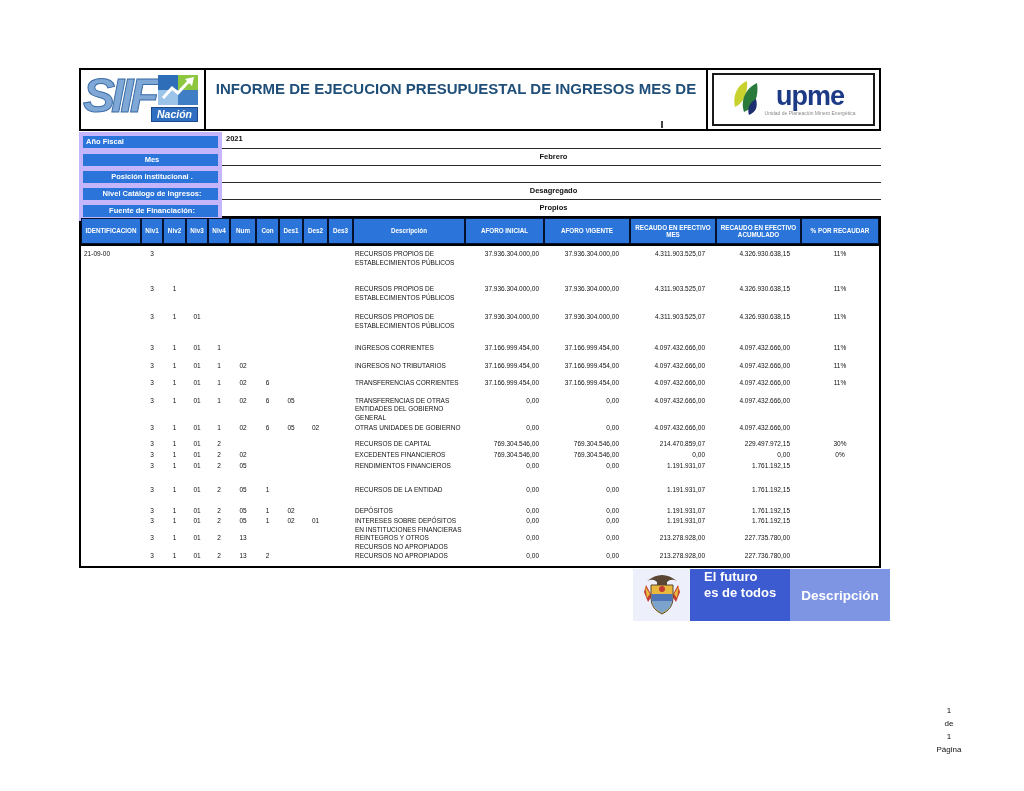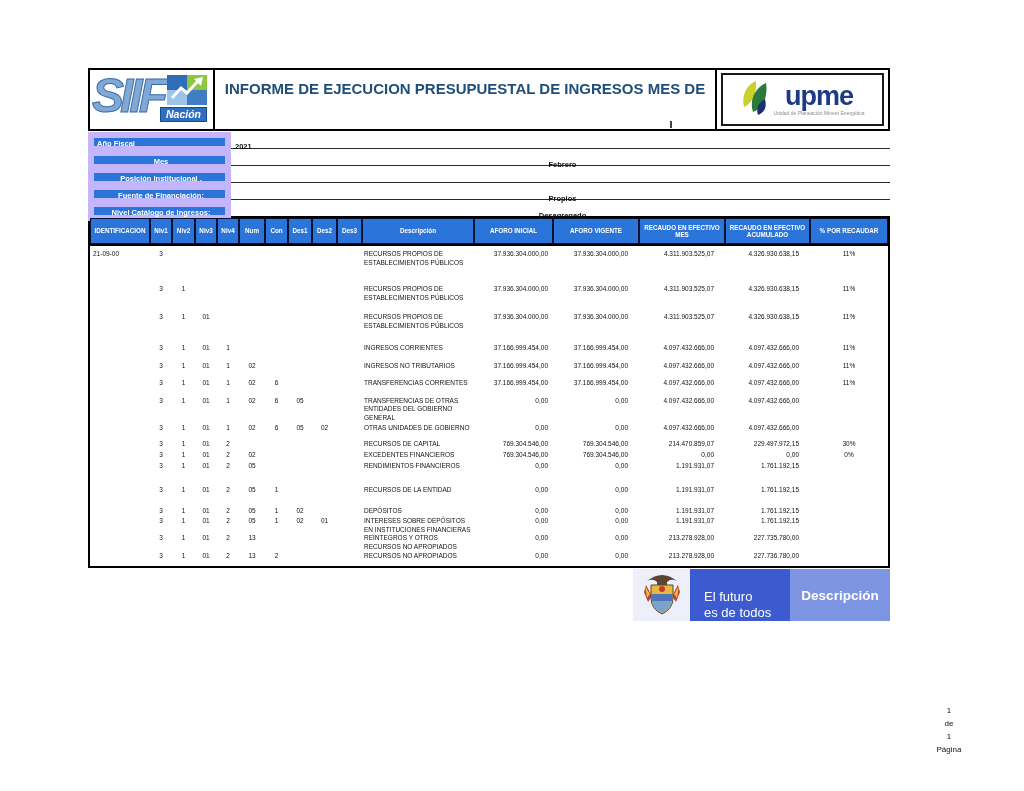--- a/index.html
+++ b/index.html
@@ -1,20 +1,20 @@
 <!DOCTYPE html>
 <html style="--accent-blue: #2b74d9; --title-blue: #1f4e79; --footer-dark-blue: #3c5bd0; --footer-light-blue: #7e95e4;"><head>
 <meta charset="utf-8">
 <style>
   * { margin:0; padding:0; box-sizing:border-box; }
   html,body { background:#fff; }
   body { font-family:"Liberation Sans", sans-serif; }
   .canvas { position:relative; width:1024px; height:791px; background:#ffffff; overflow:hidden; }
 
-  .doc { position:absolute; left:88px; top:68px; width:802px; }
+  .doc { position:absolute; left:79px; top:68px; width:802px; }
 
   
   .head-box { display:flex; width:802px; height:63px; border:2px solid #000; background:#fff; }
   .logo-cell { position:relative; width:125px; border-right:2px solid #000; overflow:hidden; }
   .siif-word { position:absolute; left:2px; top:-6px; font-size:48px; font-weight:800; letter-spacing:-4px;
                color:#7fa8d6; -webkit-text-stroke:1px #3a6ca6; line-height:64px; font-style:italic; }
   .siif-square { position:absolute; right:6px; top:5px; }
   .nacion-box { position:absolute; right:6px; bottom:7px; background:#2f6fc1; border:1px solid #1b4a8c;
                 color:#fff; font-style:italic; font-weight:bold; font-size:10.5px; line-height:13px; padding:0 5px; }
   .title-cell { position:relative; flex:1; text-align:center; padding-top:7px;
@@ -25,23 +25,23 @@
               justify-content:center; gap:5px; background:#fff; }
   .upme-text-col { display:flex; flex-direction:column; align-items:center; }
   .upme-word { font-size:27px; font-weight:800; color:#1c3a85; line-height:26px; letter-spacing:-1px; }
   .upme-tagline { font-size:5px; color:#8a8a8a; margin-top:1px; white-space:nowrap; }
 
   
   .meta { width:802px; }
   .meta-row { display:flex; height:17px; align-items:stretch; }
   .meta-row + .meta-row { border-top:1px solid #2a2a2a;text-align:center; }
   .meta-label { width:143px; margin:1px 0 4px 0; height:20px; background:var(--accent-blue);
-                border:6px solid #c4b5fd; color:#fff; font-weight:bold; font-size:7.5px;
+                border:4px solid #c4b5fd; color:#fff; font-weight:bold; font-size:7.5px;
                 line-height:12px; padding-left:3px; }
-  .meta-value { flex:1; font-size:7.5px; font-weight:bold; color:#111; line-height:16px; padding-left:4px;margin-top:8px; }
+  .meta-value { flex:1; font-size:7.5px; font-weight:bold; color:#111; line-height:16px; padding-left:4px; }
 
   
   .thead { display:flex; width:802px; border:2px solid #000; background:var(--accent-blue); height:30px; }
   .hcell { border:1px solid #04122e; background:var(--accent-blue); color:#fff; font-weight:bold;
            font-size:6.3px; line-height:7.5px; display:flex; align-items:center; justify-content:center;
            text-align:center; padding:1px; }
   .tbody { width:802px; border:2px solid #000; border-top:none; height:322px; overflow:hidden; background:#fff; }
   .trow { display:flex; align-items:flex-start; }
   .cell { font-size:6.5px; line-height:8.5px; color:#111; }
   .c0{width:60px} .c1{width:22px} .c2{width:23px} .c3{width:22px} .c4{width:22px}
@@ -51,22 +51,22 @@
   .trow .c1,.trow .c2,.trow .c3,.trow .c4,.trow .c5,.trow .c6,.trow .c7,.trow .c8,.trow .c9 { text-align:center; }
   .trow .c10 { text-align:left; padding-left:2px; }
   .trow .c11 { text-align:right; padding-right:5px; }
   .trow .c12,.trow .c13,.trow .c14 { text-align:right; padding-right:11px; }
   .trow .c15 { text-align:center; }
 
   
   .footer-logos { position:absolute; left:633px; top:569px; height:52px; display:flex; }
   .coat-cell { width:57px; background:#edf0fa; display:flex; align-items:center; justify-content:center; }
   .slogan-cell { width:100px; background:var(--footer-dark-blue); color:#fff; display:flex;
-                 flex-direction:column; justify-content:flex-end; padding-left:14px;
-                 font-size:13px; font-weight:normal; line-height:16px; }
+                 flex-direction:column; justify-content:flex-start; padding-left:14px;
+                 font-size:13px; font-weight:bold; line-height:16px; }
   .ministry-cell { width:100px; background:var(--footer-light-blue); color:#fff; display:flex;
                    align-items:center; justify-content:center; font-size:13.5px; font-weight:600; }
 
   
   .page-num { position:absolute; left:925px; top:704px; width:48px; text-align:center;
               font-size:8px; color:#111; line-height:13px; }
 </style>
 </head>
 <body>
 
@@ -115,26 +115,26 @@
           <div class="meta-value">2021</div>
         </div>
         <div class="meta-row">
           <div class="meta-label">Mes</div>
           <div class="meta-value">Febrero</div>
         </div>
         <div class="meta-row">
           <div class="meta-label">Posición Institucional .</div>
         </div>
         <div class="meta-row">
+          <div class="meta-label">Nivel Catálogo de Ingresos:</div>
+          <div class="meta-value">Desagregado</div>
+        </div>
+        <div class="meta-row">
           <div class="meta-label">Fuente de Financiación:</div>
           <div class="meta-value">Propios</div>
-        </div>
-        <div class="meta-row">
-          <div class="meta-label">Nivel Catálogo de Ingresos:</div>
-          <div class="meta-value">Desagregado</div>
         </div>
       </div>
 
     <div class="thead">
         <div class="hcell c0">IDENTIFICACION</div>
         <div class="hcell c1">Niv1</div>
         <div class="hcell c2">Niv2</div>
         <div class="hcell c3">Niv3</div>
         <div class="hcell c4">Niv4</div>
         <div class="hcell c5">Num</div>

